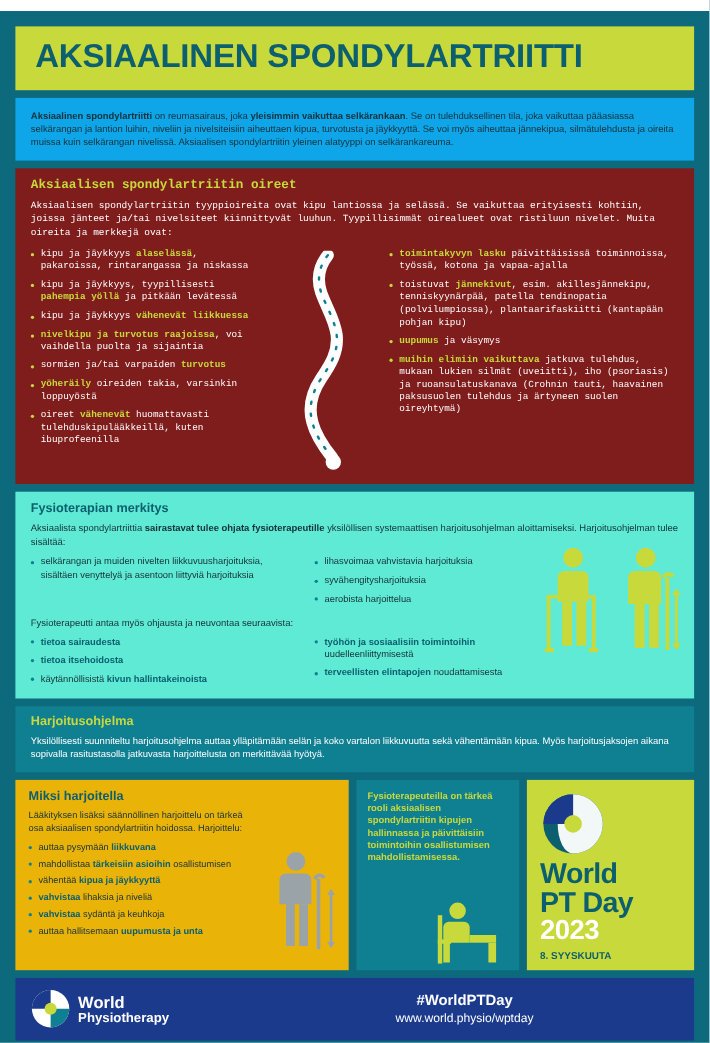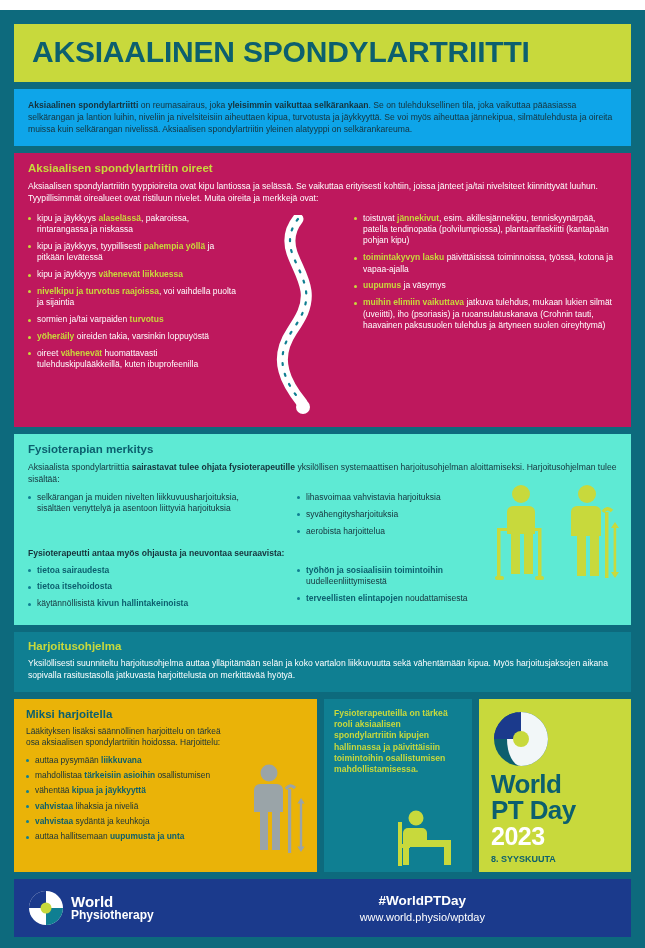--- a/index.html
+++ b/index.html
@@ -43,24 +43,25 @@
   .intro p {
     font-size: 8.6px;
     line-height: 1.42;
     margin-bottom: 7px;
   }
   .intro p:last-child { margin-bottom: 0; }
   .intro b { font-weight: bold; }
 
   
   .symptoms {
-    background: #be185d;
+    background: #7f1d1d;
     padding: 9px 14px 12px 14px;
     color: #ffffff;
     position: relative;
+    font-family: Liberation Mono, monospace;
   }
   .sec-title {
     color: #c8d93c;
     font-size: 11.5px;
     font-weight: bold;
     margin-bottom: 6px;
   }
   .sec-lead {
     font-size: 8.6px;
     line-height: 1.42;
@@ -99,25 +100,25 @@
     position: relative;
     overflow: hidden;
   }
   .physio .sec-title { color: #0c5f6e; }
   .physio .sec-lead { font-size: 8.6px; line-height: 1.42; margin-bottom: 7px; }
   .physio b { font-weight: bold; }
   .physio ul.bullets li:before { background: #0f7f92; }
   .physio ul.bullets b { color: #0c5f6e; }
   .two-col {
     display: flex;
-    gap: 23px;
+    gap: 12px;
   }
   .two-col .c1 { width: 246px; }
   .two-col .c2 { width: 215px; }
-  .mid-note { font-size: 8.6px; line-height: 1.4; margin: 4px 0 6px 0; font-weight: bold; }
+  .mid-note { font-size: 8.6px; line-height: 1.4; margin: 4px 0 6px 0; }
   .walk-figs {
     position: absolute;
     right: 8px; top: 48px;
     width: 132px; height: 116px;
   }
 
   
   .program {
     background: #0f7f92;
     padding: 8px 14px 10px 14px;
@@ -264,22 +265,22 @@
       </div>
       <div class="col-spine">
         <svg width="84" height="200" viewBox="0 0 84 200" aria-hidden="true">
           <path d="M44 4 C36 14 34 26 38 38 C43 52 50 62 52 76 C54 92 46 104 38 116 C30 128 26 142 30 156 C33 168 40 178 48 188" fill="none" stroke="#ffffff" stroke-width="11" stroke-linecap="round"></path>
           <path d="M44 4 C36 14 34 26 38 38 C43 52 50 62 52 76 C54 92 46 104 38 116 C30 128 26 142 30 156 C33 168 40 178 48 188" fill="none" stroke="#0f7f92" stroke-width="2.2" stroke-dasharray="2 9" stroke-linecap="round"></path>
           <circle cx="49" cy="192" r="7" fill="#ffffff"></circle>
         </svg>
       </div>
       <div class="col-right">
         <ul class="bullets">
+            <li><b>toimintakyvyn lasku</b><span> päivittäisissä toiminnoissa, työssä, kotona ja vapaa-ajalla</span></li>
             <li><span>toistuvat </span><b>jännekivut</b><span>, esim. akillesjännekipu, tenniskyynärpää, patella tendinopatia (polvilumpiossa), plantaarifaskiitti (kantapään pohjan kipu)</span></li>
-            <li><b>toimintakyvyn lasku</b><span> päivittäisissä toiminnoissa, työssä, kotona ja vapaa-ajalla</span></li>
             <li><b>uupumus</b><span> ja väsymys</span></li>
             <li><b>muihin elimiin vaikuttava</b><span> jatkuva tulehdus, mukaan lukien silmät (uveiitti), iho (psoriasis) ja ruoansulatuskanava (Crohnin tauti, haavainen paksusuolen tulehdus ja ärtyneen suolen oireyhtymä)</span></li>
           </ul>
       </div>
     </div>
   </div>
 
   <div class="physio">
     <div class="sec-title">Fysioterapian merkitys</div>
     <div class="sec-lead"><span>Aksiaalista spondylartriittia </span><b>sairastavat tulee ohjata fysioterapeutille</b><span> yksilöllisen systemaattisen harjoitusohjelman aloittamiseksi. Harjoitusohjelman tulee sisältää:</span></div>

